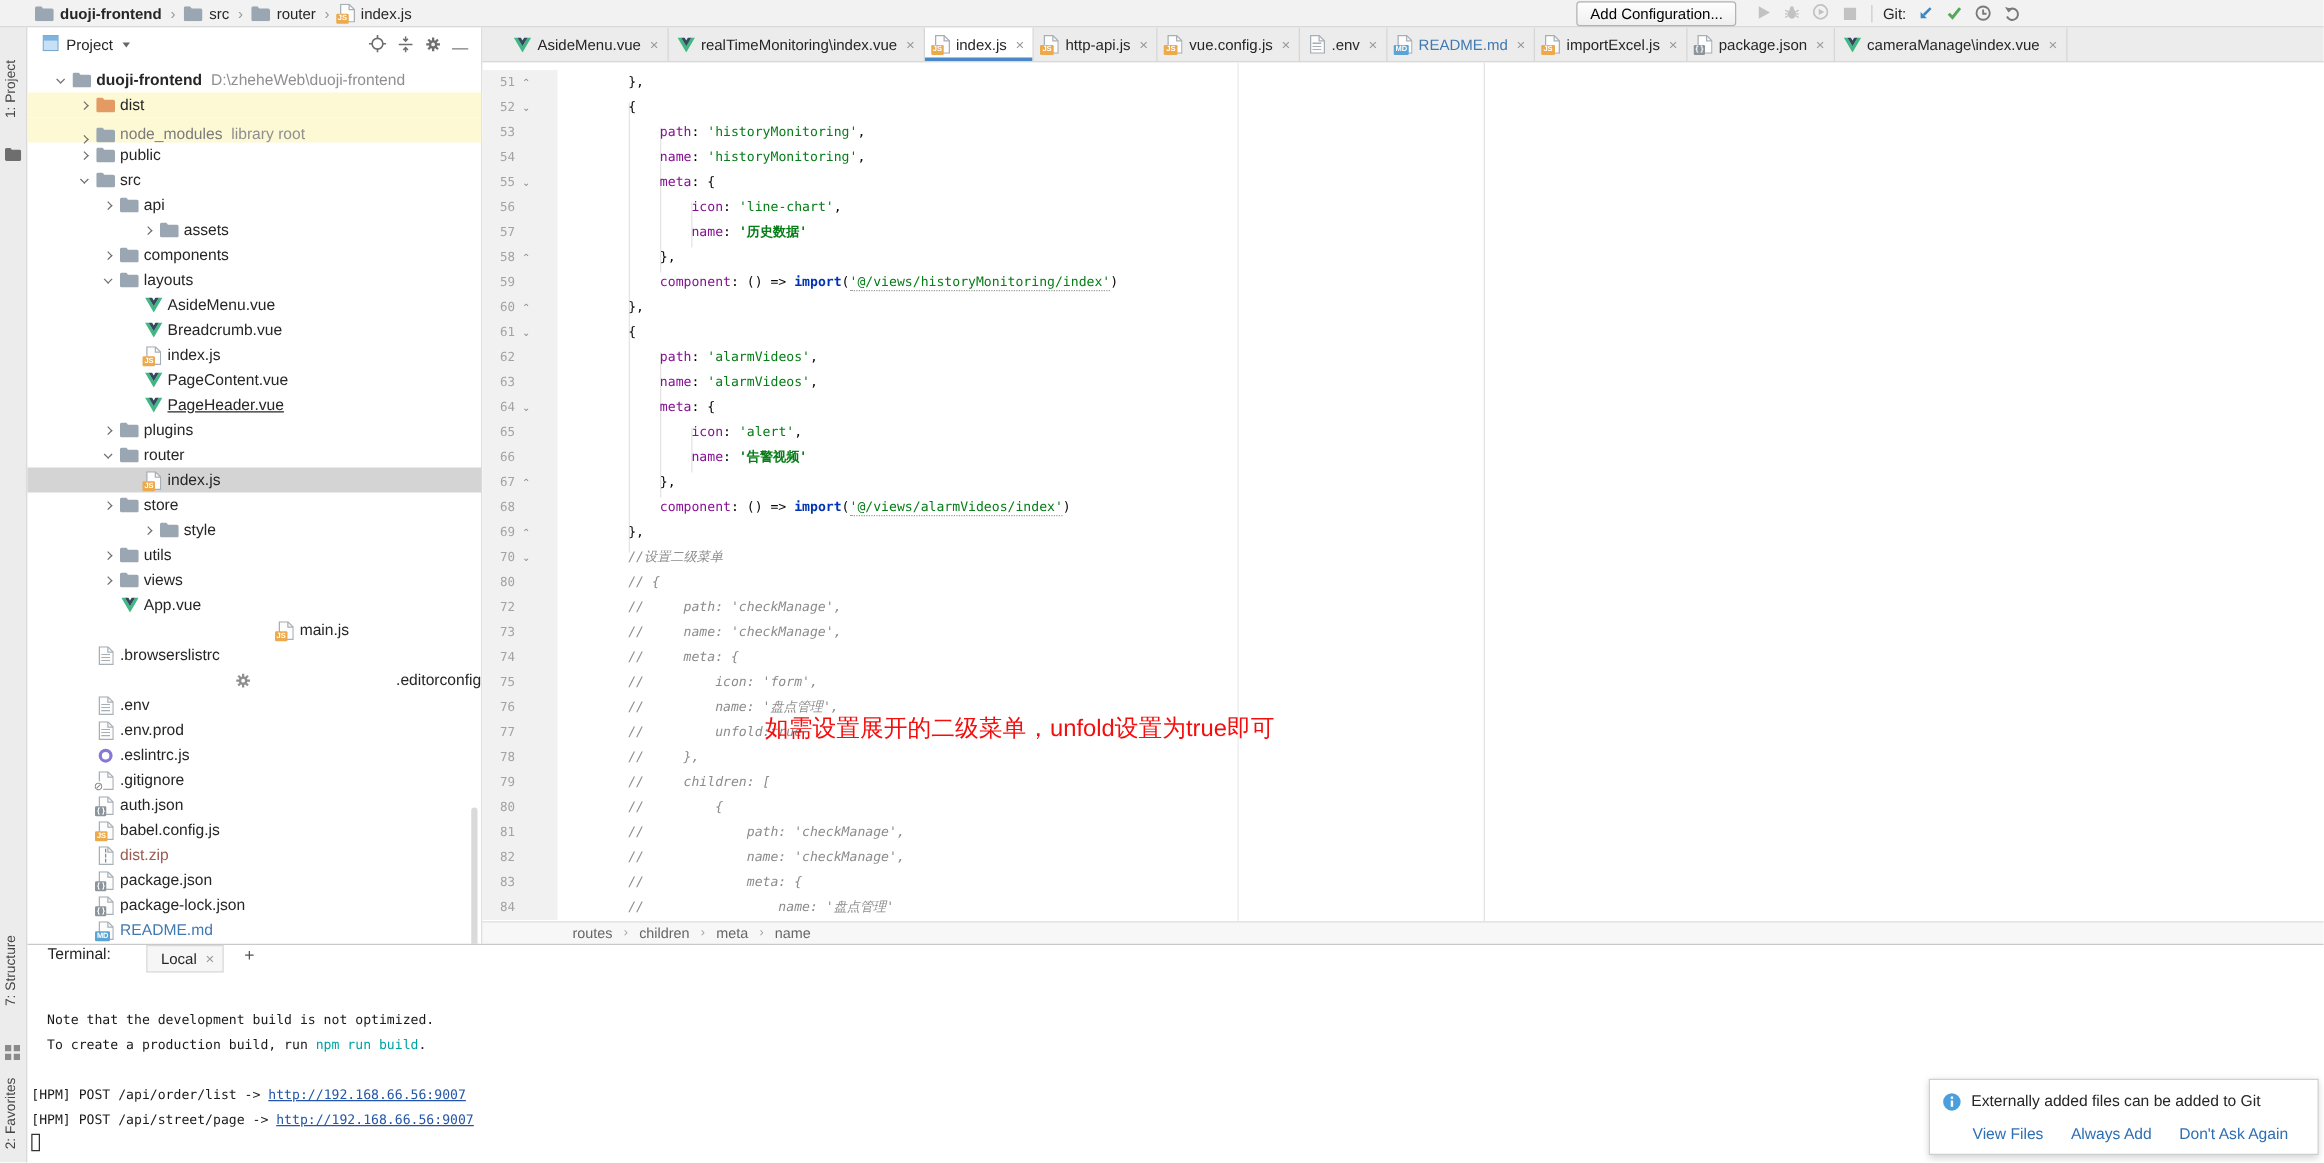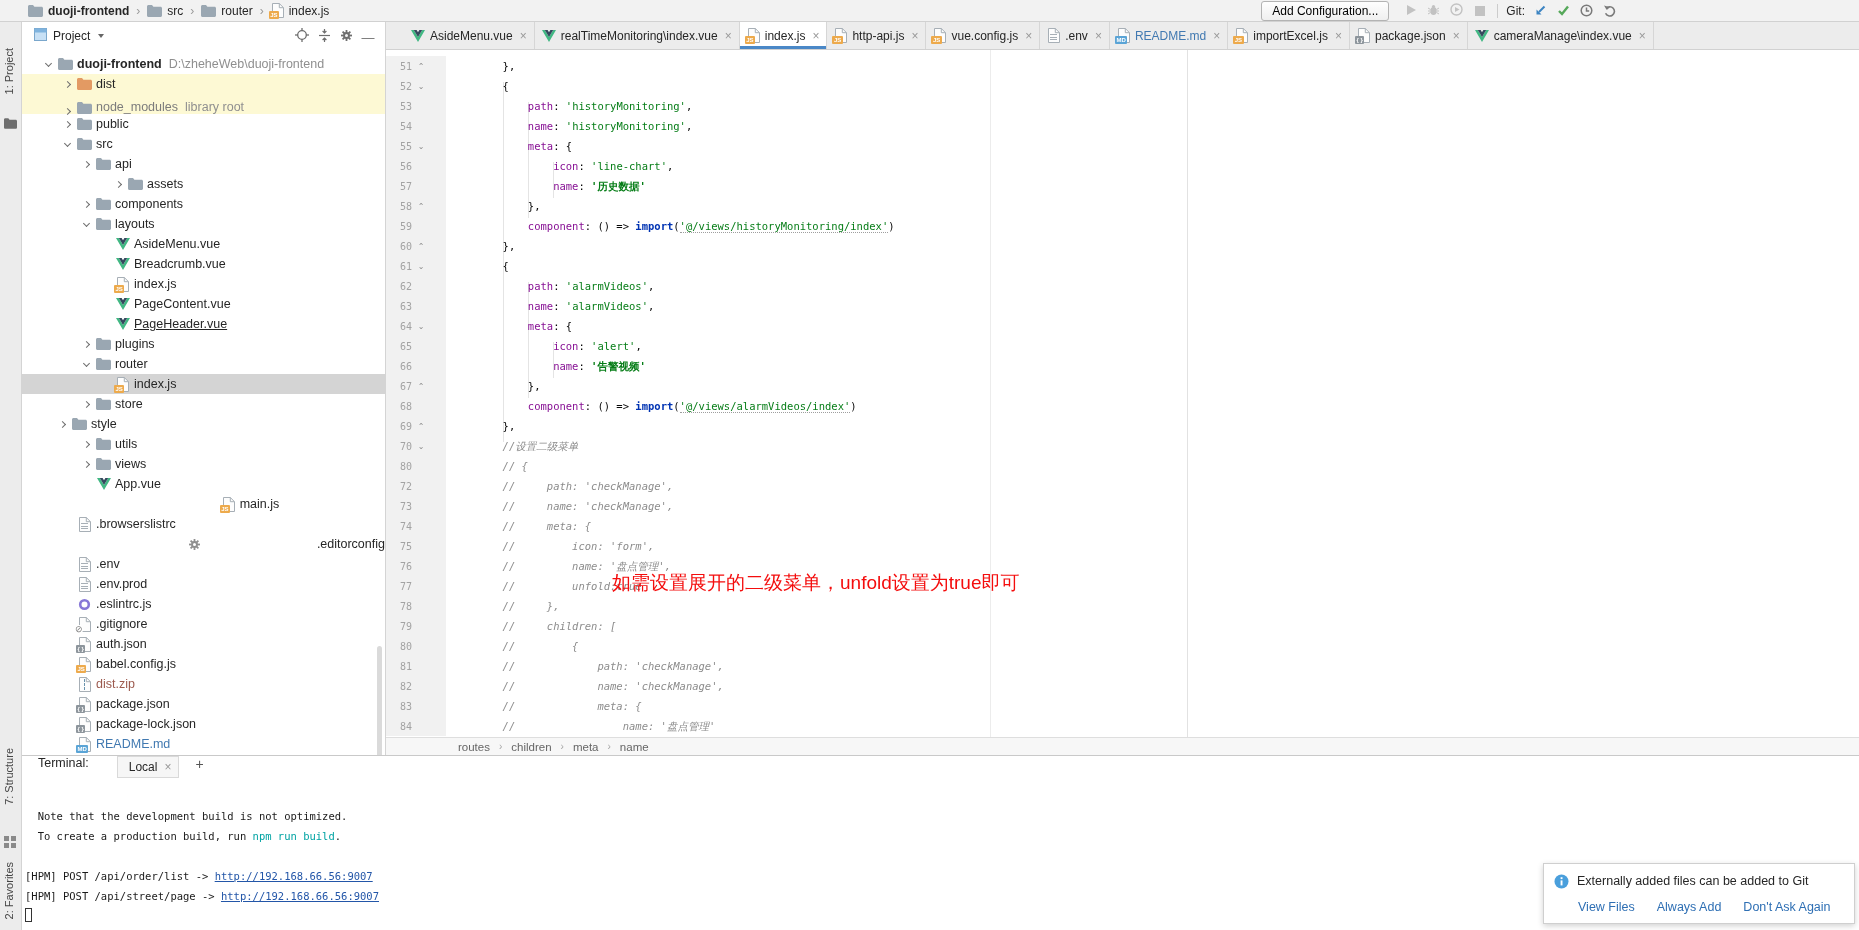--- a/index.html
+++ b/index.html
@@ -459,21 +459,21 @@
         <span class="chev-slot">
           <span class="chev r"></span>
         </span>
         <span class="ticon">
           <svg width="15" height="12" viewBox="0 0 15 12">
             <path d="M0 1.5 C0 .7 .7 0 1.5 0 H5 L6.4 1.8 H13.5 C14.3 1.8 15 2.5 15 3.3 V10.5 C15 11.3 14.3 12 13.5 12 H1.5 C.7 12 0 11.3 0 10.5 Z" fill="#9aa7b2"></path>
           </svg>
         </span>
         <span class="tlabel">store</span>
       </div>
-      <div class="trow" style="padding-left: 32px;">
+      <div class="trow" style="padding-left: 88px;">
         <span class="chev-slot">
           <span class="chev r"></span>
         </span>
         <span class="ticon">
           <svg width="15" height="12" viewBox="0 0 15 12">
             <path d="M0 1.5 C0 .7 .7 0 1.5 0 H5 L6.4 1.8 H13.5 C14.3 1.8 15 2.5 15 3.3 V10.5 C15 11.3 14.3 12 13.5 12 H1.5 C.7 12 0 11.3 0 10.5 Z" fill="#9aa7b2"></path>
           </svg>
         </span>
         <span class="tlabel">style</span>
       </div>

